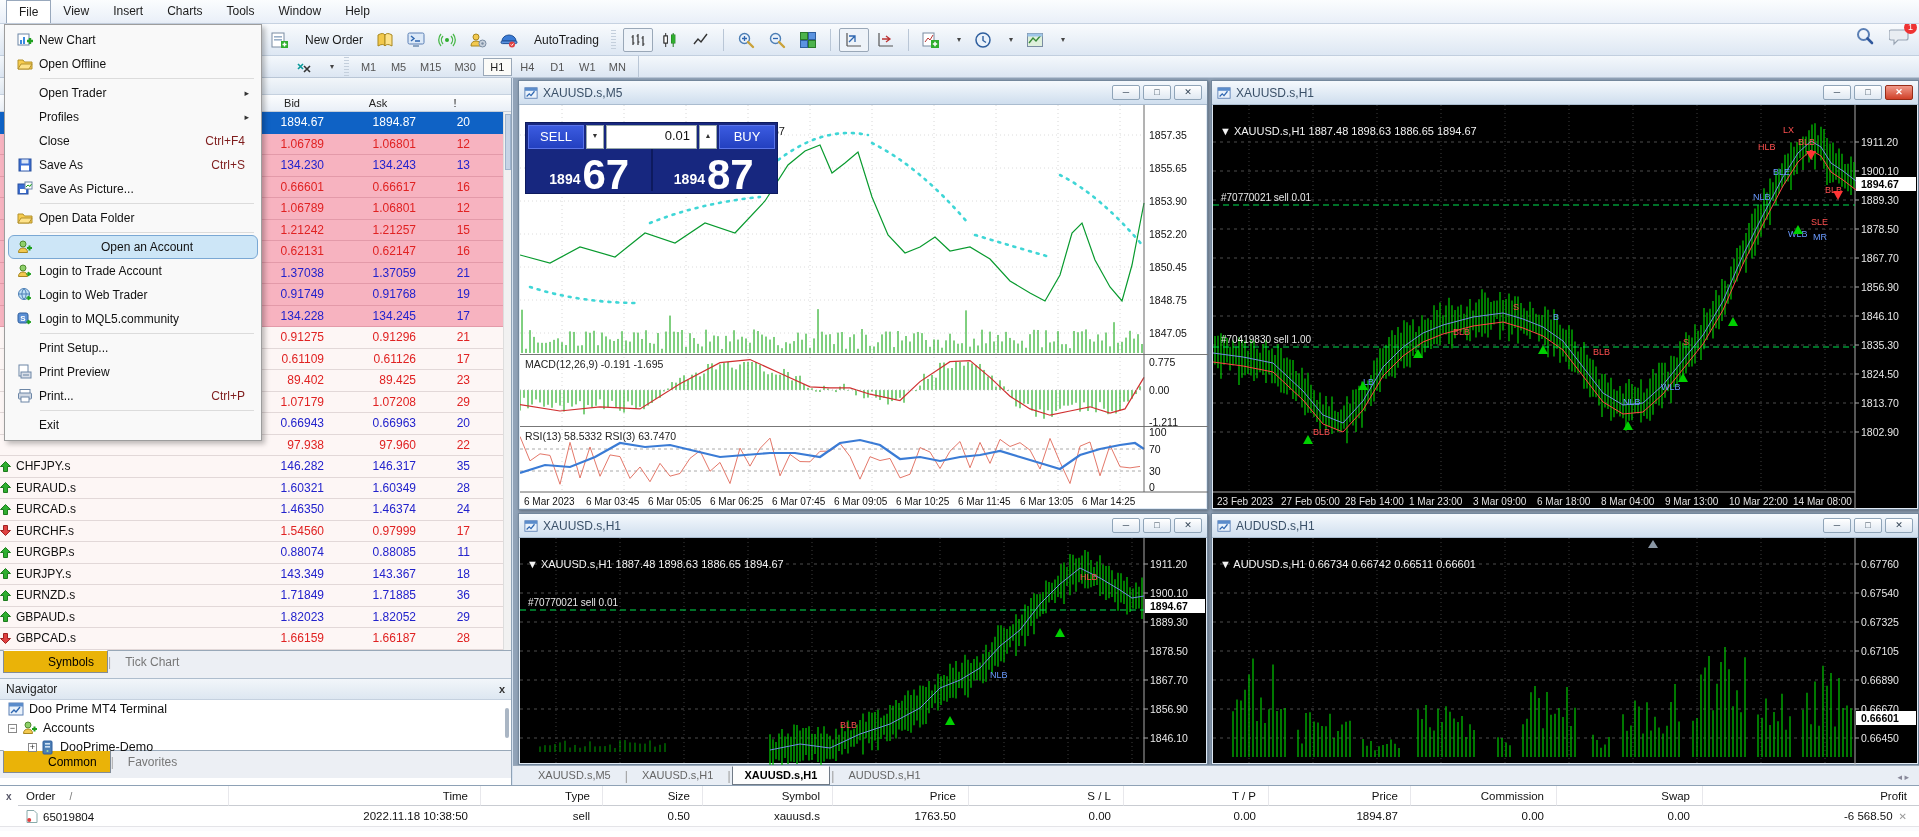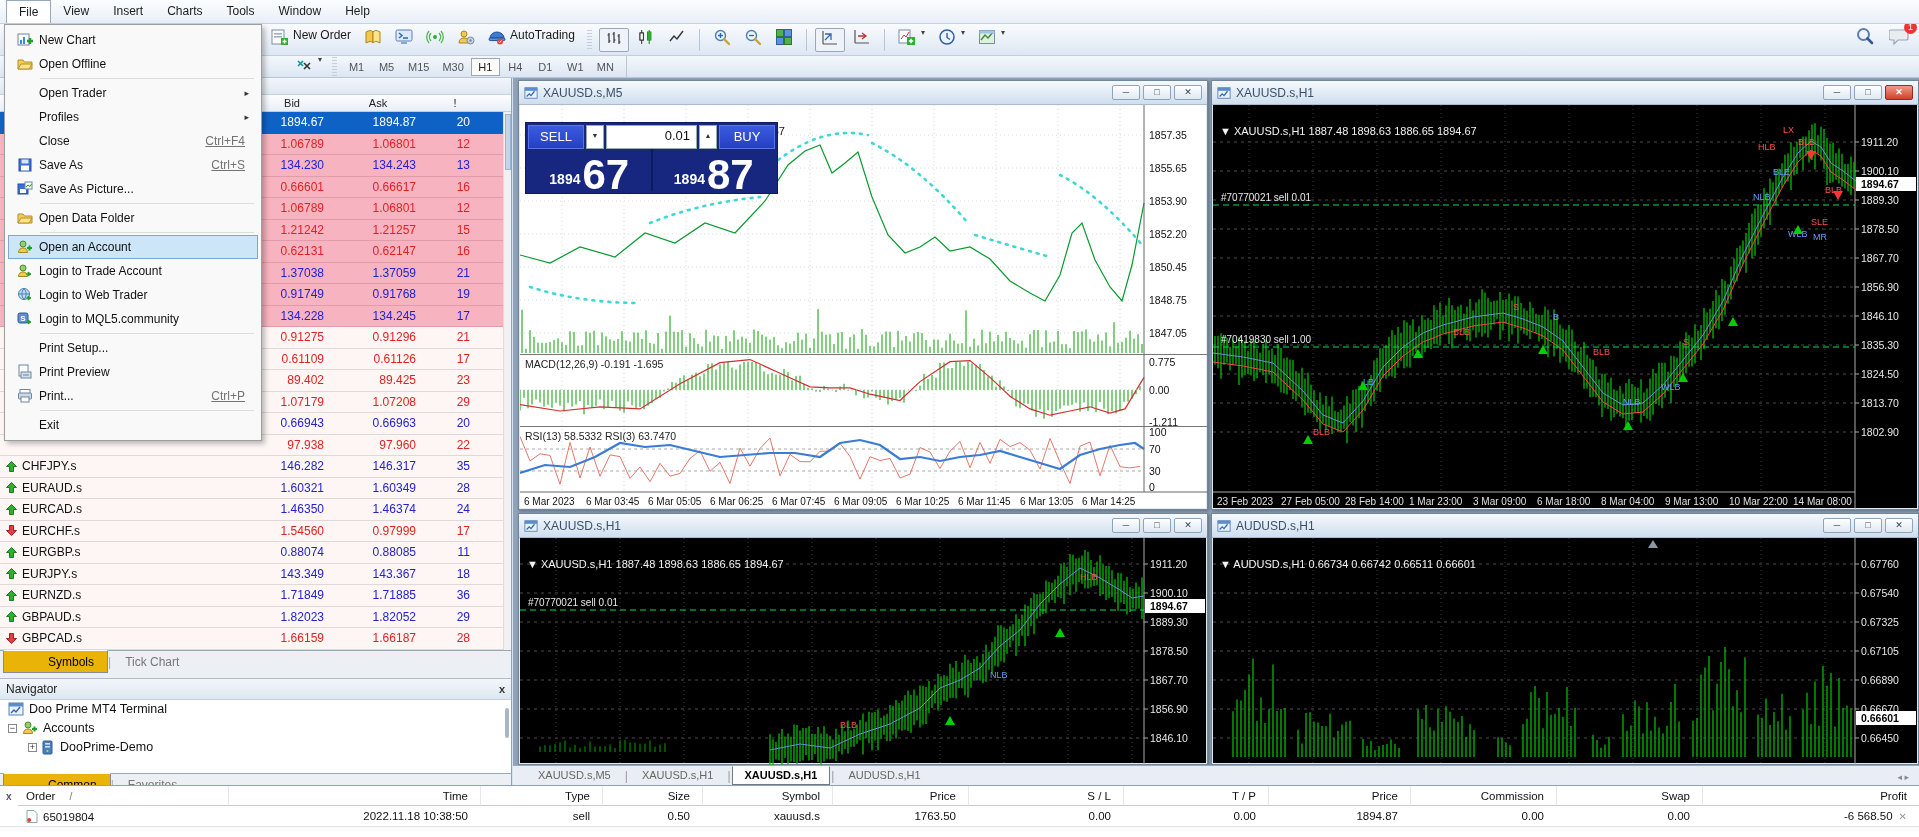--- a/index.html
+++ b/index.html
@@ -3,64 +3,64 @@
 <meta charset="utf-8">
 <style>
 *{margin:0;padding:0;box-sizing:border-box;font-family:"Liberation Sans",sans-serif;}
 html,body{width:1919px;height:837px;overflow:hidden;background:#d6e2f0;position:relative;font-size:12px;}
 
 .menubar{position:absolute;top:0;left:0;right:0;height:24px;background:linear-gradient(#fbfdfe,#e9eff8);border-bottom:1px solid #c6d2e1;display:flex;align-items:stretch;padding-left:6px;z-index:20;}
 .menu-item{padding:4px 12px;color:#1c1c1c;}
 .menu-item.open{background:#fff;border:1px solid #98a8bc;border-bottom:none;}
 .toolbar1{position:absolute;top:24px;left:0;right:0;height:32px;background:linear-gradient(#f9fbfd,#dde7f3);border-bottom:1px solid #c2cfdf;display:flex;align-items:center;padding-left:266px;gap:3px;}
 .toolbar2{position:absolute;top:56px;left:0;right:0;height:22px;background:linear-gradient(#f4f8fc,#dce6f2);border-bottom:1px solid #b9c6d6;display:flex;align-items:center;padding-left:290px;gap:1px;}
-.tb-btn{height:24px;display:flex;align-items:flex-start;gap:4px;padding:0 5px;color:#1a1a1a;white-space:nowrap;}
+.tb-btn{height:24px;display:flex;align-items:center;gap:16px;padding:0 5px;color:#1a1a1a;white-space:nowrap;}
 .tb-ico{width:18px;height:18px;display:inline-flex;align-items:center;justify-content:center;}
 .tb-sep{width:1px;height:22px;background:#b9c6d6;margin:0 5px;}
 .tb-grip{width:5px;height:20px;margin:0 4px;background:repeating-linear-gradient(#c4cfdc 0 1px,transparent 1px 3px);}
 .caret{font-size:8px;color:#444;margin-left:1px;}
 .tf-btn{min-width:29px;text-align:center;padding:2px 5px;color:#555;font-size:11px;border:1px solid transparent;}
 .tf-btn.active{background:#fbfbf8;border:1px solid #9aa8b8;color:#222;}
 .top-right-icons{position:absolute;right:8px;top:26px;display:flex;gap:14px;align-items:center;z-index:5;}
 
 .filemenu{position:absolute;left:4px;top:24px;width:258px;background:#f9f9f9;border:1px solid #9d9d9d;box-shadow:3px 3px 5px rgba(0,0,0,.25);z-index:60;padding:3px 3px;}
 .fm-item{display:flex;align-items:center;height:24px;padding:0 2px;position:relative;border:1px solid transparent;}
-.fm-item.hl{background:#cde6f7;border:1px solid #7aa8d4;border-radius:0;}
+.fm-item.hl{background:#cde6f7;border:1px solid #7aa8d4;border-radius:6px;text-align:center;}
 .fm-gutter{width:28px;display:flex;align-items:center;justify-content:center;flex:none;}
 .fm-label{flex:1;color:#111;}
-.fm-short{color:#737373;padding-right:10px;text-decoration:underline;}
+.fm-short{color:#7f1d1d;padding-right:10px;}
 .fm-sub{color:#333;font-size:9px;padding-right:6px;}
 .fm-sep{height:1px;background:#dcdcdc;margin:2px 4px 2px 32px;}
 
 .left-panel{position:absolute;top:78px;left:0;width:512px;height:707px;background:#fff;border-right:1px solid #8fa2b6;z-index:5;}
 .mw-title{height:17px;background:linear-gradient(#f2f6fa,#dfe8f2);border-bottom:1px solid #c5d1df;}
 .mw-header{height:17px;display:flex;background:linear-gradient(#fcfdfe,#e9eff7);border-bottom:1px solid #c5cdd8;font-size:11px;color:#222;align-items:center;}
 .mw-rows{position:relative;}
 .mw-row{height:21.5px;display:flex;align-items:center;border-bottom:1px solid #e2d8d8;background:#fdf6f5;}
 .mw-row.pink{background:#f7b3c0;border-bottom:1px solid #e39aa9;}
 .mw-row.selected{background:#0f62c5;border-bottom:1px solid #0f62c5;}
 .mw-row.selected .cell{color:#fff !important;}
-.c-sym{width:252px;padding-left:6px;display:flex;align-items:center;gap:5px;color:#111;overflow:hidden;}
+.c-sym{width:252px;display:flex;align-items:center;gap:5px;color:#111;overflow:hidden;}
 .c-bid{width:80px;text-align:right;padding-right:8px;}
 .c-ask{width:92px;text-align:right;padding-right:8px;}
 .c-spr{width:62px;text-align:right;padding-right:16px;}
 .h-sym{width:252px;padding-left:8px;}
 .h-bid{width:80px;text-align:center;}
 .h-ask{width:92px;text-align:center;}
 .h-spr{width:62px;text-align:center;}
 .up{color:#2222cc;}.down{color:#e02222;}
 .mw-scroll{position:absolute;right:0;top:0;bottom:0;width:8px;background:#f1f1f1;border-left:1px solid #ddd;}
 .mw-thumb{position:absolute;left:1px;width:6px;background:#c6d4e6;border:1px solid #9fb4cd;}
 .tabbar{display:flex;align-items:flex-start;background:#eceff4;border-top:1px solid #98a8b8;height:28px;padding-left:3px;}
 .tab{padding:4px 13px 3px;color:#777;font-size:12px;border:1px solid transparent;margin-top:-1px;}
 .tab.active{background:#eab308;border:1px solid #828c98;border-top-color:#fdfdfd;color:#000;padding-left:44px;}
 .tab-pipe{color:#aaa;margin-top:4px;}
 .nav-title{height:22px;background:linear-gradient(#f2f6fa,#dde7f1);border-top:1px solid #aebdcd;border-bottom:1px solid #c5d1df;display:flex;align-items:center;padding:0 6px;color:#222;}
 .nav-x{margin-left:auto;color:#333;font-size:11px;font-weight:bold;}
-.nav-tree{height:73px;background:#fff;position:relative;font-size:12.5px;color:#111;}
+.nav-tree{height:50px;background:#fff;position:relative;font-size:12.5px;color:#111;}
 .nav-row{height:19px;display:flex;align-items:center;gap:5px;}
 .pmbox{width:9px;height:9px;border:1px solid #888;background:#fff;font-size:9px;line-height:7px;text-align:center;color:#333;flex:none;}
 .nav-scroll{position:absolute;right:2px;top:8px;width:4px;height:30px;background:#aab6c4;border-radius:2px;}
 
 .charts-bg{position:absolute;left:513px;top:78px;width:1406px;height:687px;background:#91a3b8;z-index:1;}
 .win{position:absolute;background:#dfe9f4;border:1px solid #73879c;box-shadow:1px 1px 3px rgba(0,0,0,.35);z-index:3;}
 .tbar{height:24px;display:flex;align-items:center;padding:0 5px;background:linear-gradient(#f5f9fd,#cfdeee);border-bottom:1px solid #aabccf;color:#3a5068;font-size:12px;gap:5px;}
 .tbtns{margin-left:auto;display:flex;gap:3px;}
 .tbtn{width:28px;height:15px;border:1px solid #8fa4b8;background:linear-gradient(#ffffff,#dfe8f2);font-size:9px;line-height:12px;text-align:center;color:#345;border-radius:2px;}
 .tbtn.red{background:linear-gradient(#f09a8a,#d04028);color:#fff;border-color:#972c18;font-weight:bold;}

